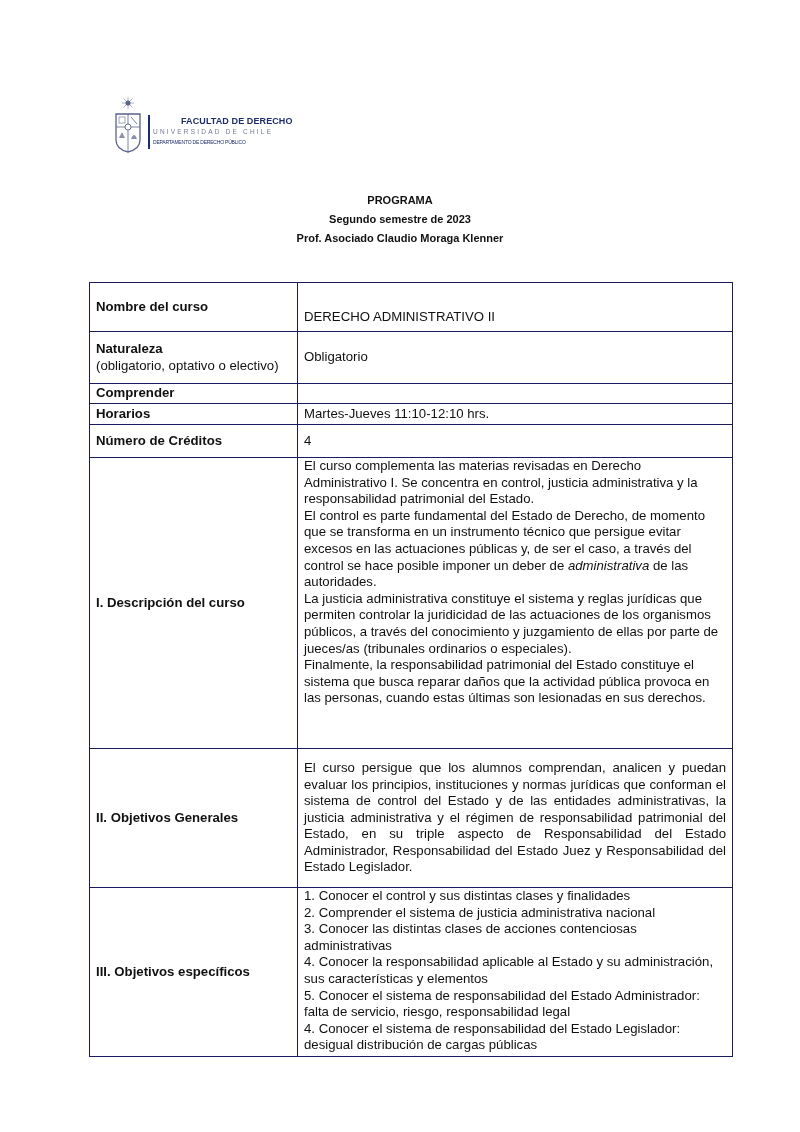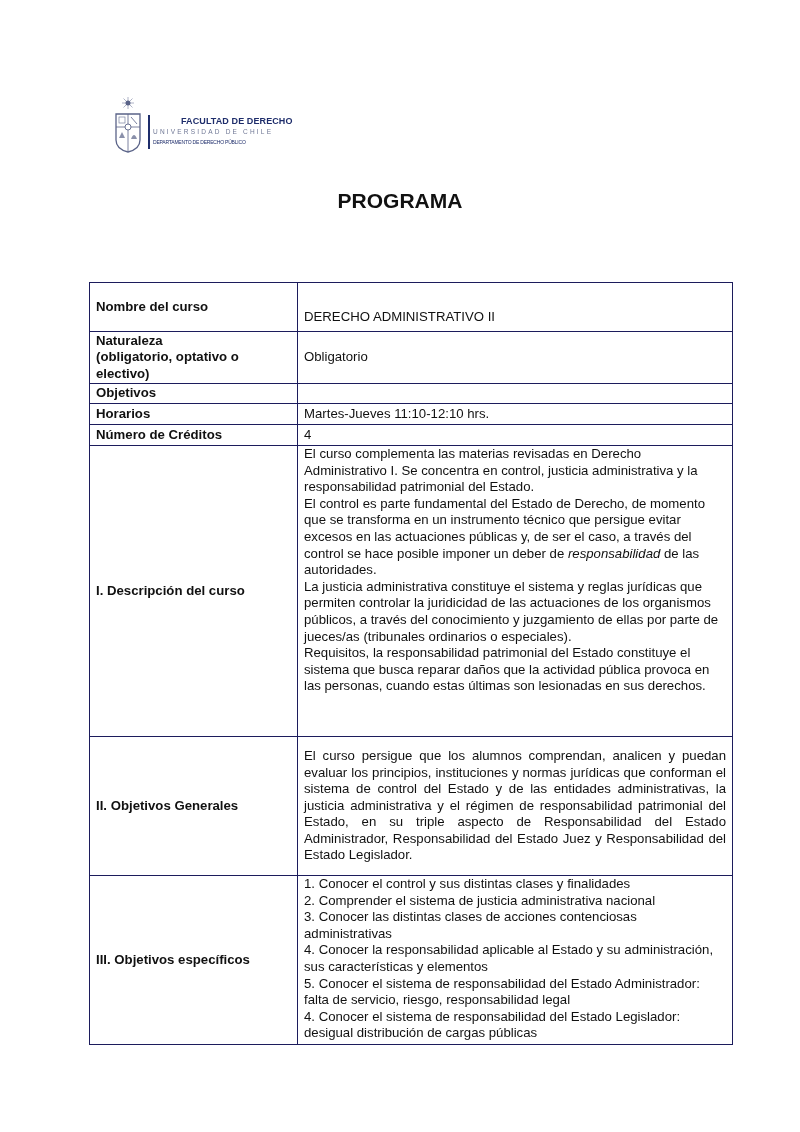--- a/index.html
+++ b/index.html
@@ -5,26 +5,26 @@
   html, body { margin: 0; padding: 0; background: #ffffff; }
   body { width: 800px; height: 1132px; position: relative; overflow: hidden;
          font-family: "Liberation Sans", sans-serif; color: #111; }
   .logo { position: absolute; left: 110px; top: 96px; width: 150px; height: 60px; }
   .logo .seal { position: absolute; left: 2px; top: 0; width: 32px; height: 58px; }
   .logo .vbar { position: absolute; left: 38px; top: 19px; width: 2px; height: 34px; background: #1e2d6b; }
   .logo .t1 { position: absolute; left: 43px; top: 20px; font-size: 9px; font-weight: bold; color: #1e2d6b; letter-spacing: 0.1px; white-space: nowrap; padding-left: 28px; }
   .logo .t2 { position: absolute; left: 43px; top: 32px; font-size: 6.5px; color: #6f7795; letter-spacing: 2.2px; white-space: nowrap; }
   .logo .t3 { position: absolute; left: 43px; top: 43px; font-size: 5px; color: #1e2d6b; letter-spacing: -0.2px; white-space: nowrap; }
 
-  .heading { position: absolute; left: 0; width: 800px; top: 191px; text-align: center; font-weight: bold; font-size: 21px; line-height: 19px; }
+  .heading { position: absolute; left: 0; width: 800px; top: 191px; text-align: center; font-weight: bold; font-size: 11px; line-height: 19px; }
 
   table.prog { position: absolute; left: 89px; top: 282px; width: 644px; border-collapse: collapse; border-radius: 16px; }
   table.prog td { border: 1.5px solid #1c1c5c; vertical-align: middle; font-size: 13.2px; line-height: 16.6px; padding: 0 6px; }
   td.lbl { width: 195px; font-weight: bold; }
-  td.lbl .sub { font-weight: bold; display: block; }
+  td.lbl .sub { font-weight: normal; display: block; }
   td.val { }
   td.justify { text-align: justify; line-height: 21.2px; margin-top: 39px; }
   .para { display: block; }
   .it { font-style: italic; }
 </style>
 </head>
 <body>
 
 <div class="logo">
   <svg class="seal" viewBox="0 0 32 58">
@@ -45,54 +45,56 @@
     <path d="M19 43 Q22 35 25 43 Z" fill="#8a90aa"></path>
   </svg>
   <div class="vbar"></div>
   <div class="t1">FACULTAD DE DERECHO</div>
   <div class="t2">UNIVERSIDAD DE CHILE</div>
   <div class="t3">DEPARTAMENTO DE DERECHO PÚBLICO</div>
 </div>
 
 <div class="heading">
   <div>PROGRAMA</div>
+  <div>Segundo semestre de 2023</div>
+  <div>Prof. Asociado Claudio Moraga Klenner</div>
 </div>
 
 <table class="prog">
   <tbody>
       <tr style="height:49px">
     <td class="lbl">Nombre del curso</td>
     <td class="val" style="padding-top:21px"><span>DERECHO ADMINISTRATIVO II</span></td>
   </tr>
   <tr style="height:52px">
     <td class="lbl">
       <span>Naturaleza</span>
       <span class="sub">(obligatorio, optativo o electivo)</span>
     </td>
     <td class="val">Obligatorio</td>
   </tr>
   <tr style="height:20px">
-    <td class="lbl">Objetivos</td>
+    <td class="lbl">Comprender</td>
     <td class="val"></td>
   </tr>
   <tr style="height:21px">
     <td class="lbl">Horarios</td>
     <td class="val">Martes-Jueves 11:10-12:10 hrs.</td>
   </tr>
-  <tr style="height:21px">
+  <tr style="height:33px">
     <td class="lbl">Número de Créditos</td>
     <td class="val">4</td>
   </tr>
   <tr style="height:291px">
     <td class="lbl">I. Descripción del curso</td>
     <td class="val" style="vertical-align:top">
       <span class="para">El curso complementa las materias revisadas en Derecho Administrativo I. Se concentra en control, justicia administrativa y la responsabilidad patrimonial del Estado.</span>
-      <span class="para"><span>El control es parte fundamental del Estado de Derecho, de momento que se transforma en un instrumento técnico que persigue evitar excesos en las actuaciones públicas y, de ser el caso, a través del control se hace posible imponer un deber de </span><span class="it">responsabilidad</span><span> de las autoridades.</span></span>
+      <span class="para"><span>El control es parte fundamental del Estado de Derecho, de momento que se transforma en un instrumento técnico que persigue evitar excesos en las actuaciones públicas y, de ser el caso, a través del control se hace posible imponer un deber de </span><span class="it">administrativa</span><span> de las autoridades.</span></span>
       <span class="para">La justicia administrativa constituye el sistema y reglas jurídicas que permiten controlar la juridicidad de las actuaciones de los organismos públicos, a través del conocimiento y juzgamiento de ellas por parte de jueces/as (tribunales ordinarios o especiales).</span>
-      <span class="para">Requisitos, la responsabilidad patrimonial del Estado constituye el sistema que busca reparar daños que la actividad pública provoca en las personas, cuando estas últimas son lesionadas en sus derechos.</span>
+      <span class="para">Finalmente, la responsabilidad patrimonial del Estado constituye el sistema que busca reparar daños que la actividad pública provoca en las personas, cuando estas últimas son lesionadas en sus derechos.</span>
     </td>
   </tr>
   <tr style="height:139px">
     <td class="lbl">II. Objetivos Generales</td>
     <td class="val justify">El curso persigue que los alumnos comprendan, analicen y puedan evaluar los principios, instituciones y normas jurídicas que conforman el sistema de control del Estado y de las entidades administrativas, la justicia administrativa y el régimen de responsabilidad patrimonial del Estado, en su triple aspecto de Responsabilidad del Estado Administrador, Responsabilidad del Estado Juez y Responsabilidad del Estado Legislador.</td>
   </tr>
   <tr style="height:169px">
     <td class="lbl">III. Objetivos específicos</td>
     <td class="val" style="vertical-align:top">
       <span class="para">1. Conocer el control y sus distintas clases y finalidades</span>

